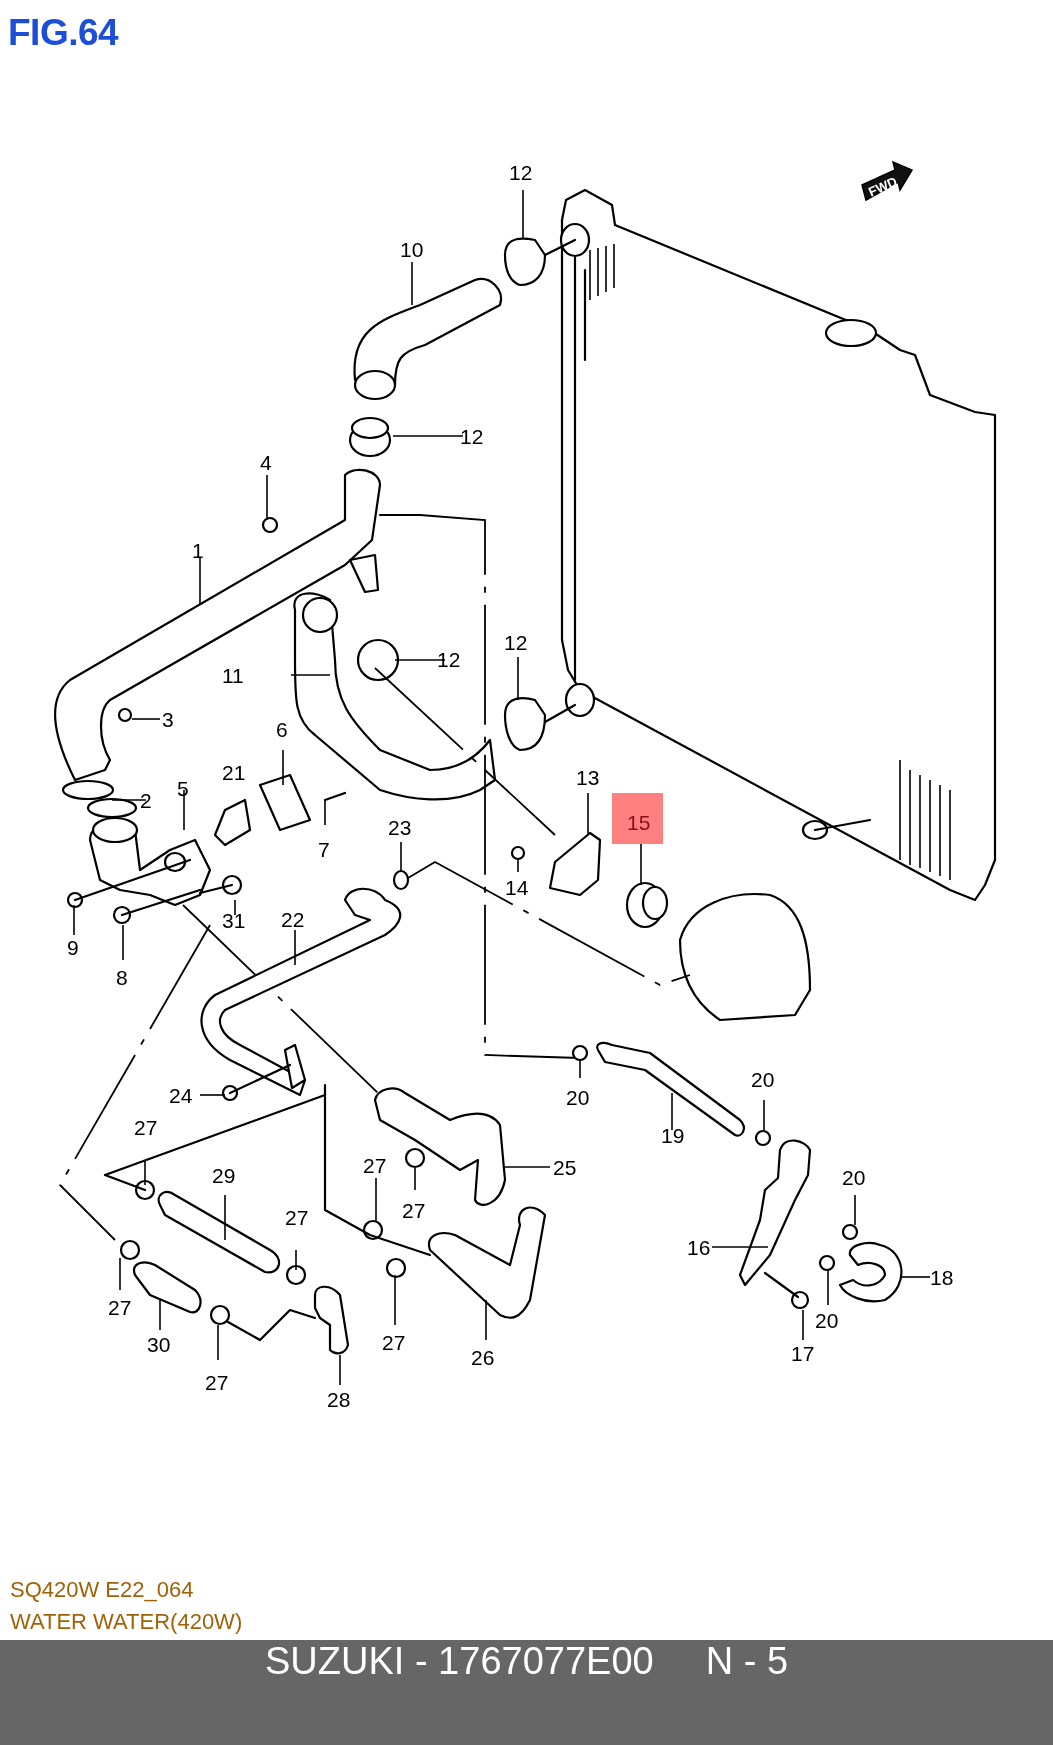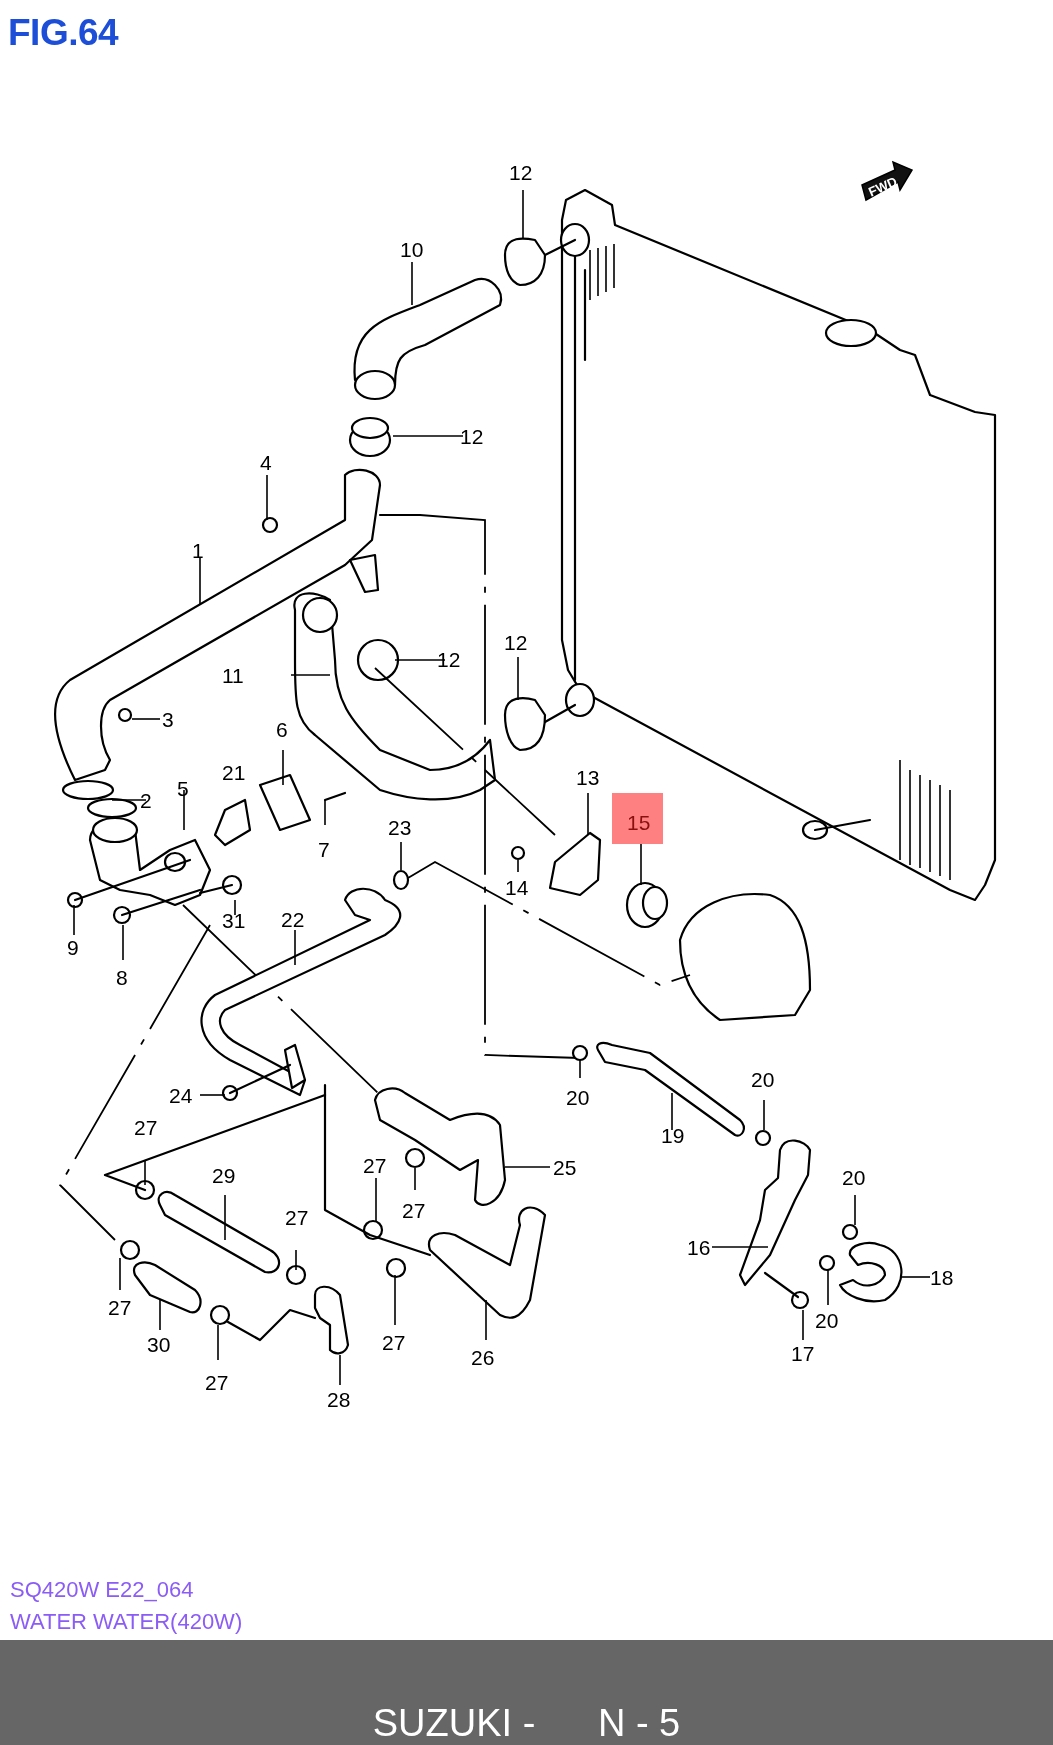--- a/index.html
+++ b/index.html
@@ -5,24 +5,24 @@
   html, body { margin:0; padding:0; background:#ffffff; }
   body { width:1053px; height:1745px; position:relative; overflow:hidden; font-family:"Liberation Sans", sans-serif; }
   #fig-title { position:absolute; left:8px; top:12px; font-size:37px; font-weight:bold; color:#1d4ed8; letter-spacing:-0.5px; }
   #diagram { position:absolute; left:0; top:0; width:1053px; height:1640px; }
   #diagram .ln { fill:none; stroke:#000; stroke-width:2.2; stroke-linecap:round; stroke-linejoin:round; }
   #diagram .thin { fill:none; stroke:#000; stroke-width:1.6; }
   #diagram .part { fill:#fff; stroke:#000; stroke-width:2.2; stroke-linejoin:round; }
   #diagram .dash { fill:none; stroke:#000; stroke-width:1.8; stroke-dasharray:120 12 6 12; }
   #diagram text.lbl { font-family:"Liberation Sans", sans-serif; font-size:21px; fill:#000; }
   #diagram text.hl { fill:#8a1010; }
-  .caption { position:absolute; left:10px; font-size:22px; color:#8b5cf6; }
+  .caption { position:absolute; left:10px; font-size:22px; color:#a16207; }
   #caption-code { top:1577px; }
   #caption-name { top:1609px; }
-  #footer { position:absolute; left:0; top:1640px; width:1053px; height:105px; background:#666666; color:#fff; font-size:38px; display:flex; align-items:flex-end; justify-content:center; }
+  #footer { position:absolute; left:0; top:1640px; width:1053px; height:105px; background:#666666; color:#fff; font-size:38px; display:flex; align-items:flex-start; justify-content:center; }
   #footer .gap { display:inline-block; width:52px; }
 </style>
 </head>
 <body>
 
 <div id="fig-title">FIG.64</div>
 
 <svg id="diagram" viewBox="0 0 1053 1640" xmlns="http://www.w3.org/2000/svg">
 
   <g>
@@ -241,15 +241,16 @@
 </svg>
 
 <div class="caption" id="caption-code">SQ420W E22_064</div>
 <div class="caption" id="caption-name">WATER WATER(420W)</div>
 
 <div id="footer">
   <span>SUZUKI</span>
   <span>&nbsp;</span>
   <span>-</span>
   <span>&nbsp;</span>
+  <span>1767077E00</span>
   <span class="gap"></span>
   <span>N - 5</span>
 </div>
 
 </body></html>

